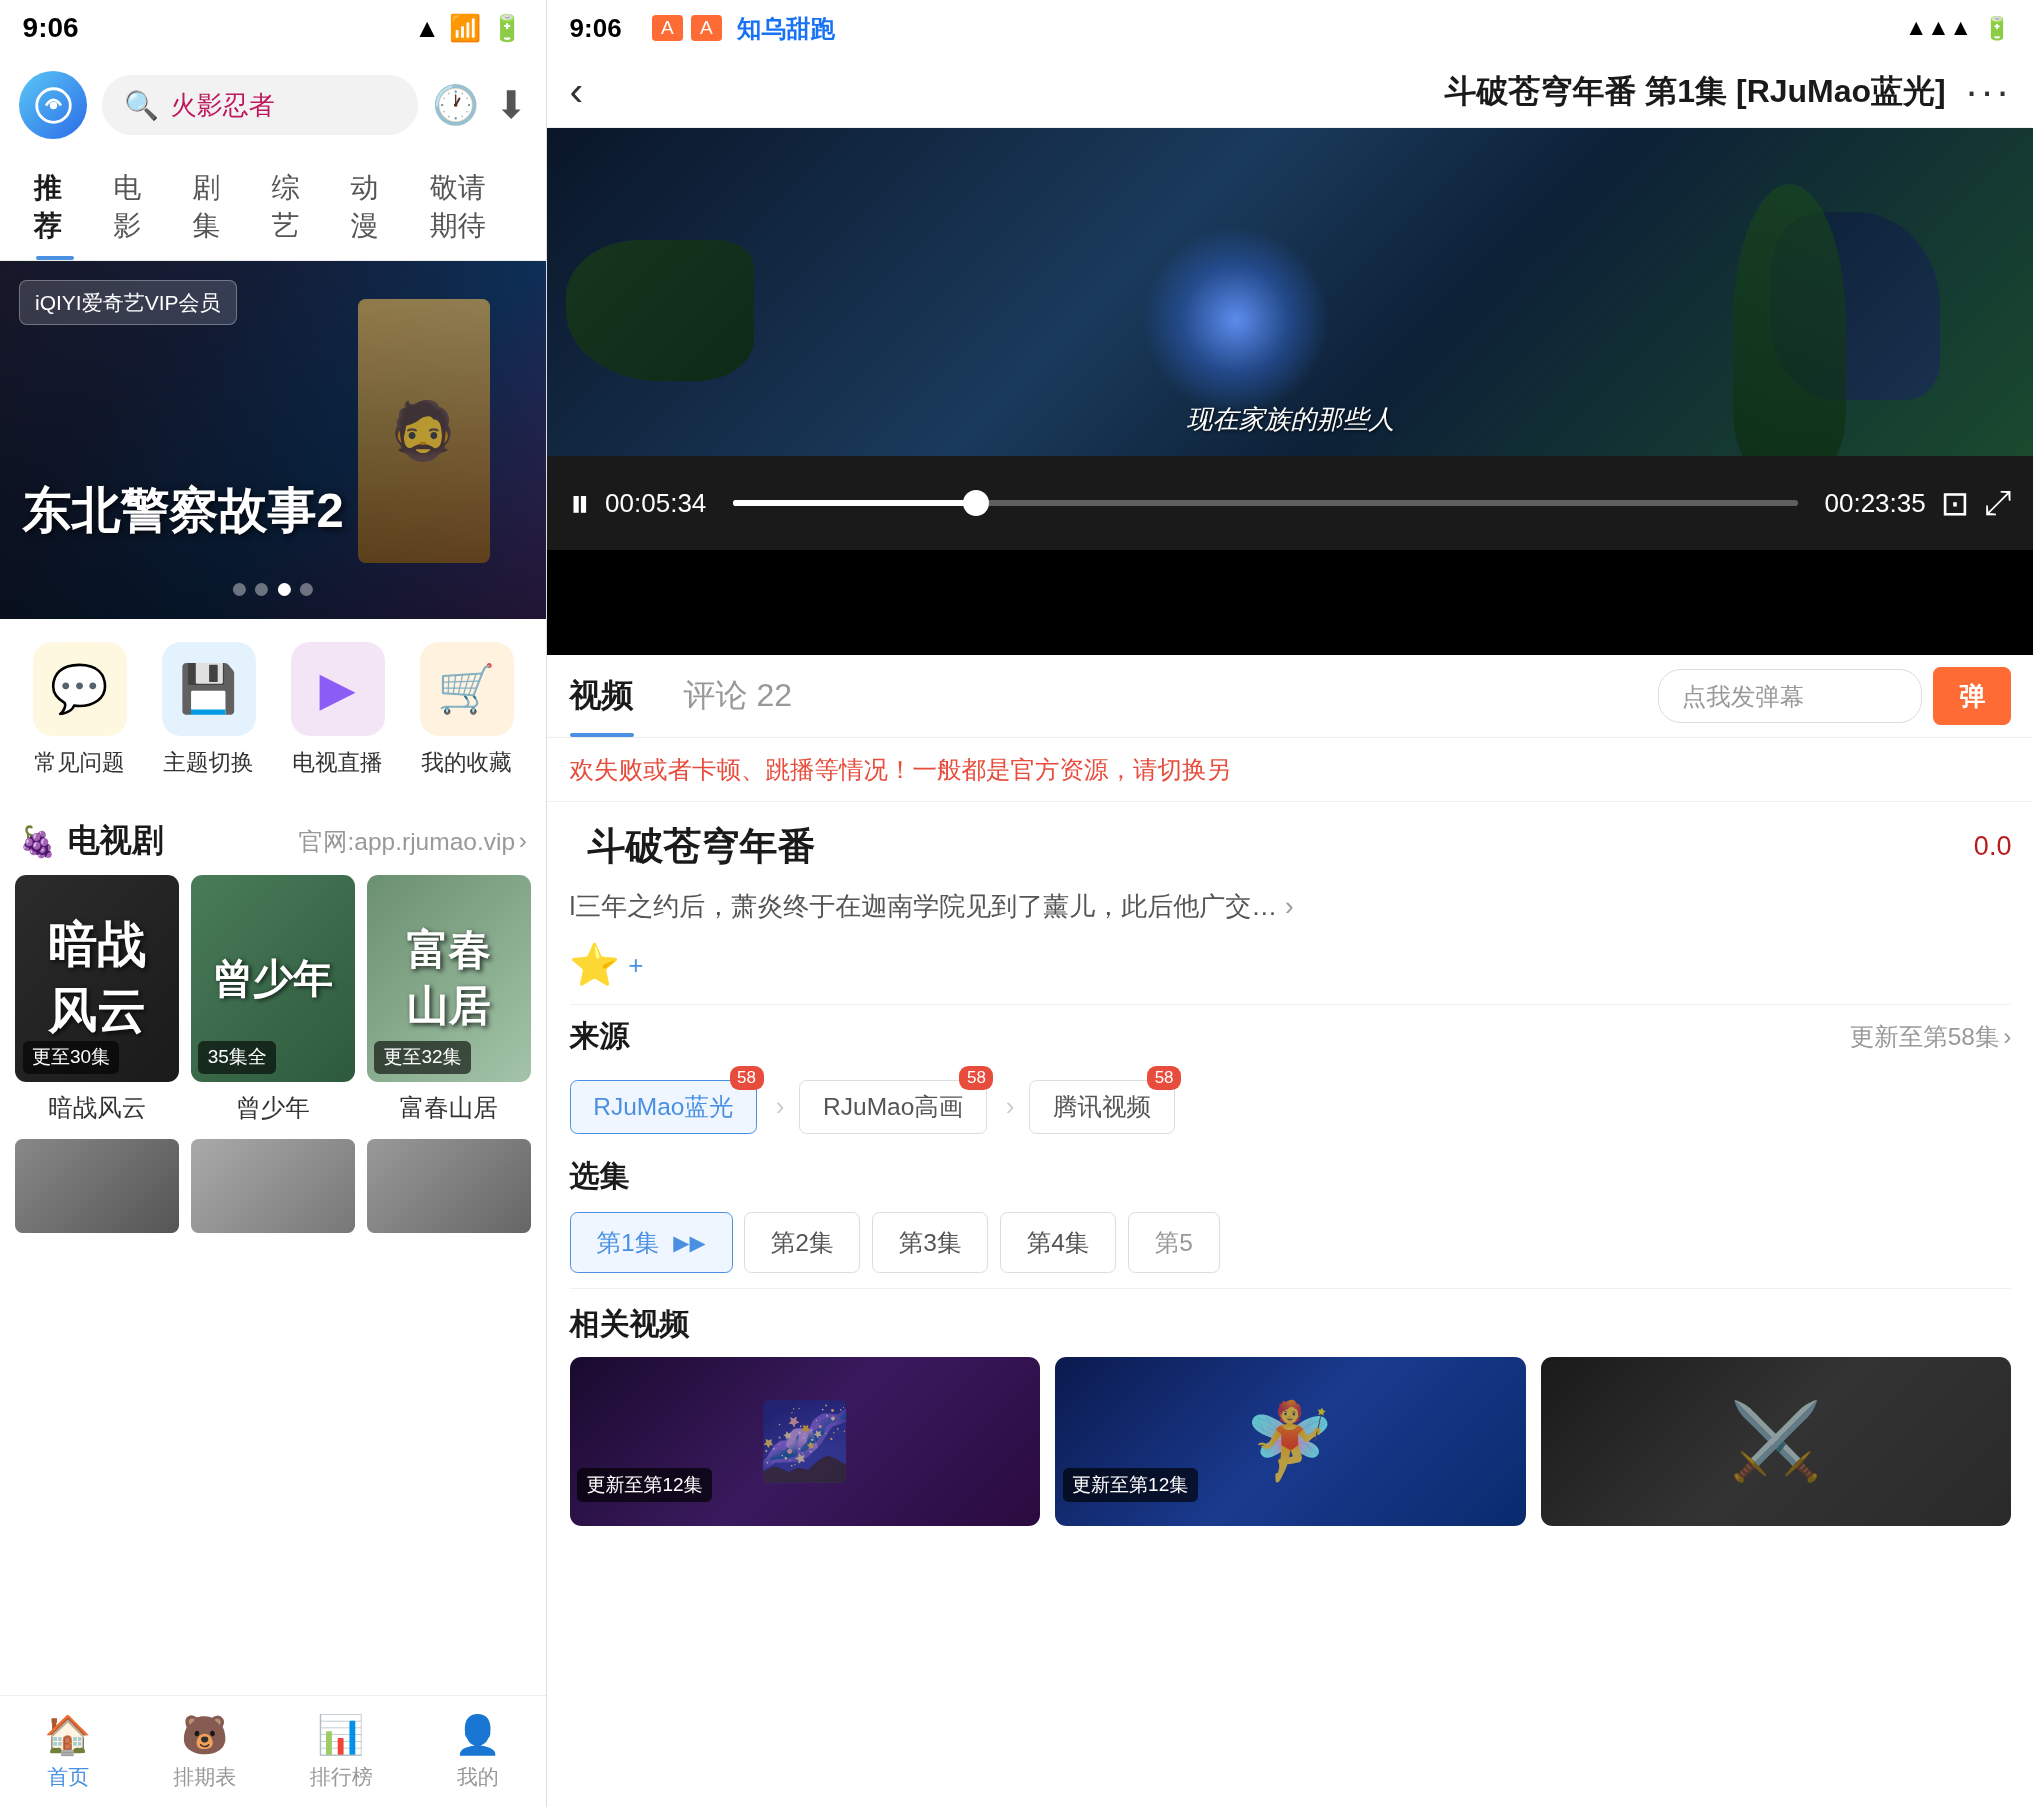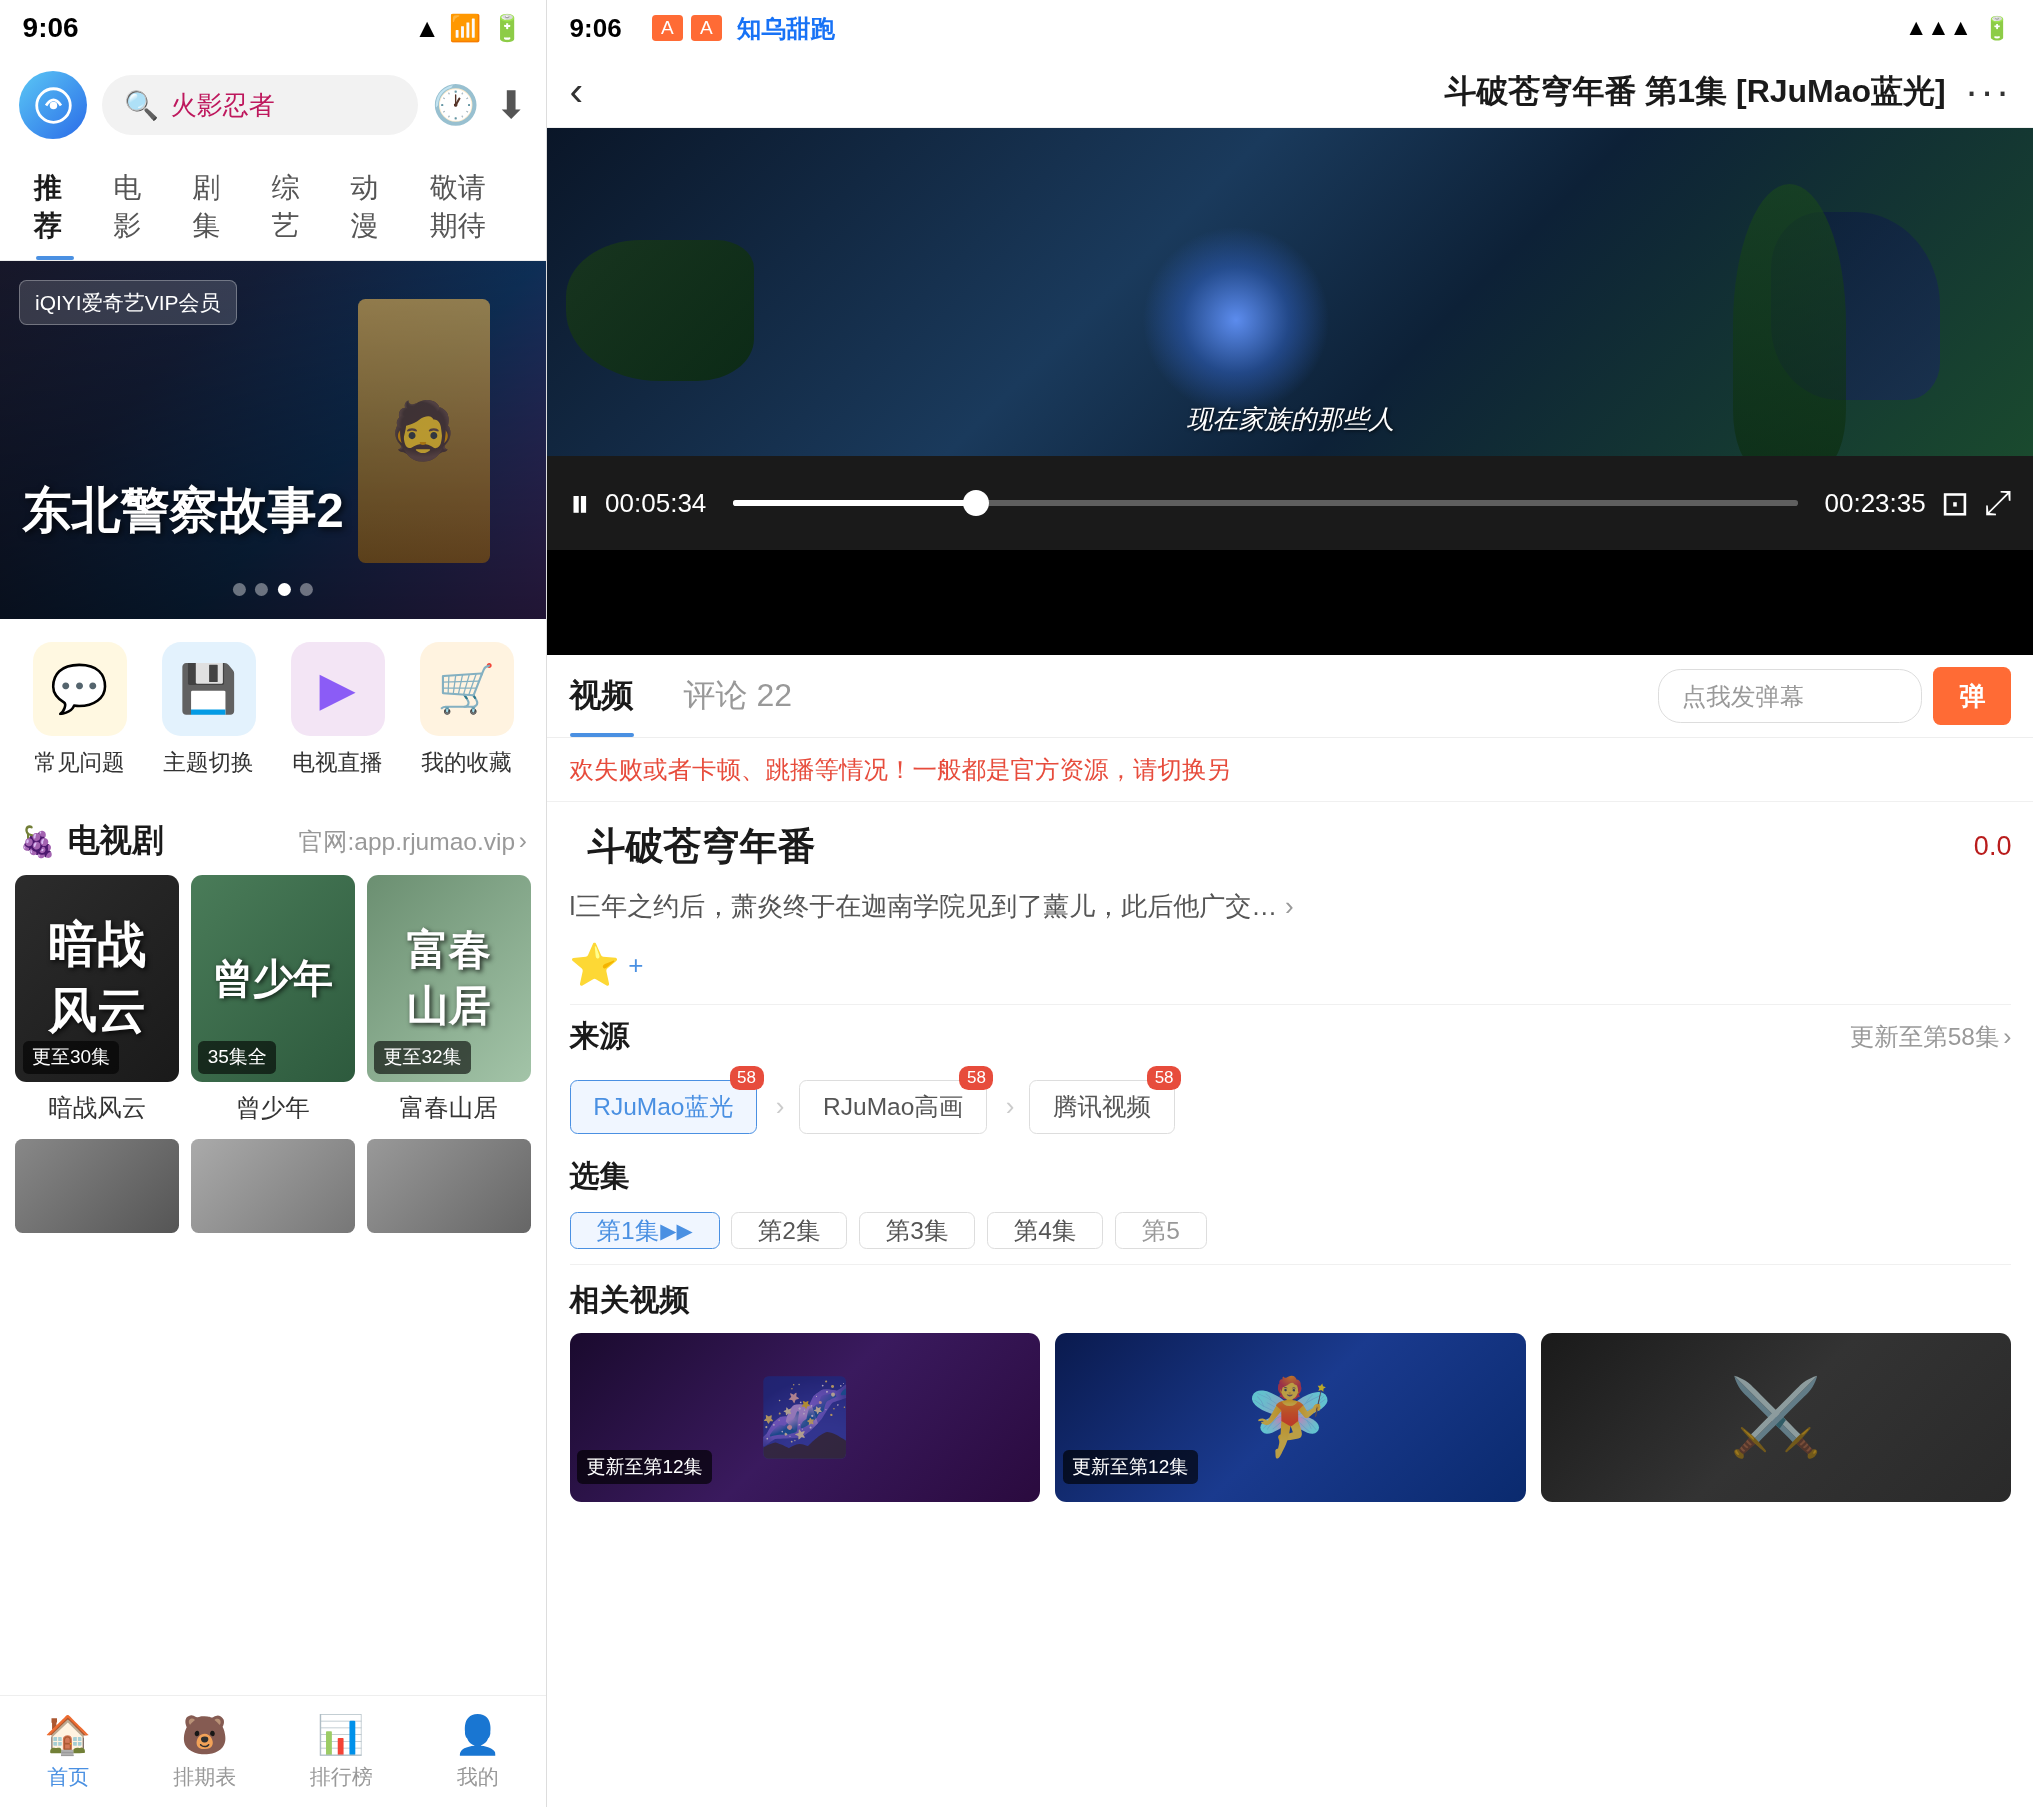--- a/index.html
+++ b/index.html
@@ -561,27 +561,27 @@
 
     .episode-chips {
       display: flex;
       gap: 11.3px;
       padding: 0 0 15px;
       overflow: hidden;
     }
     .episode-chip {
       border: 1.9px solid #ddd;
       border-radius: 7.5px;
-      padding: 1px 26px;
+      padding: 13px 26px;
       font-size: 24.5px;
       color: #555;
       cursor: pointer;
       display: flex;
       align-items: center;
-      gap: 1px;
+      gap: 14px;
       white-space: nowrap;
     }
     .episode-chip.active {
       border-color: #4a90e2;
       color: #4a90e2;
       background: #f0f6ff;
     }
     .episode-play-icon { font-size: 21px; }
     .episode-chip.more { color: #999; }
 
@@ -622,21 +622,21 @@
       background: linear-gradient(135deg, #1a0a2e, #3a1a5e, #2a0a3e);
     }
     .related-thumb-bg.blue2 {
       background: linear-gradient(135deg, #0a1a4e, #1a3a8e, #0a2a6e);
     }
     .related-thumb-bg.dark3 {
       background: linear-gradient(135deg, #1a1a1a, #333, #2a2a2a);
     }
     .related-update-badge {
       position: absolute;
-      bottom: 18px;
+      bottom: 24px;
       left: 7.5px;
       background: rgba(0,0,0,0.65);
       color: #fff;
       font-size: 19px;
       padding: 3.8px 9.4px;
       border-radius: 5.6px;
     }
 
     
     .content-area::-webkit-scrollbar { display: none; }

